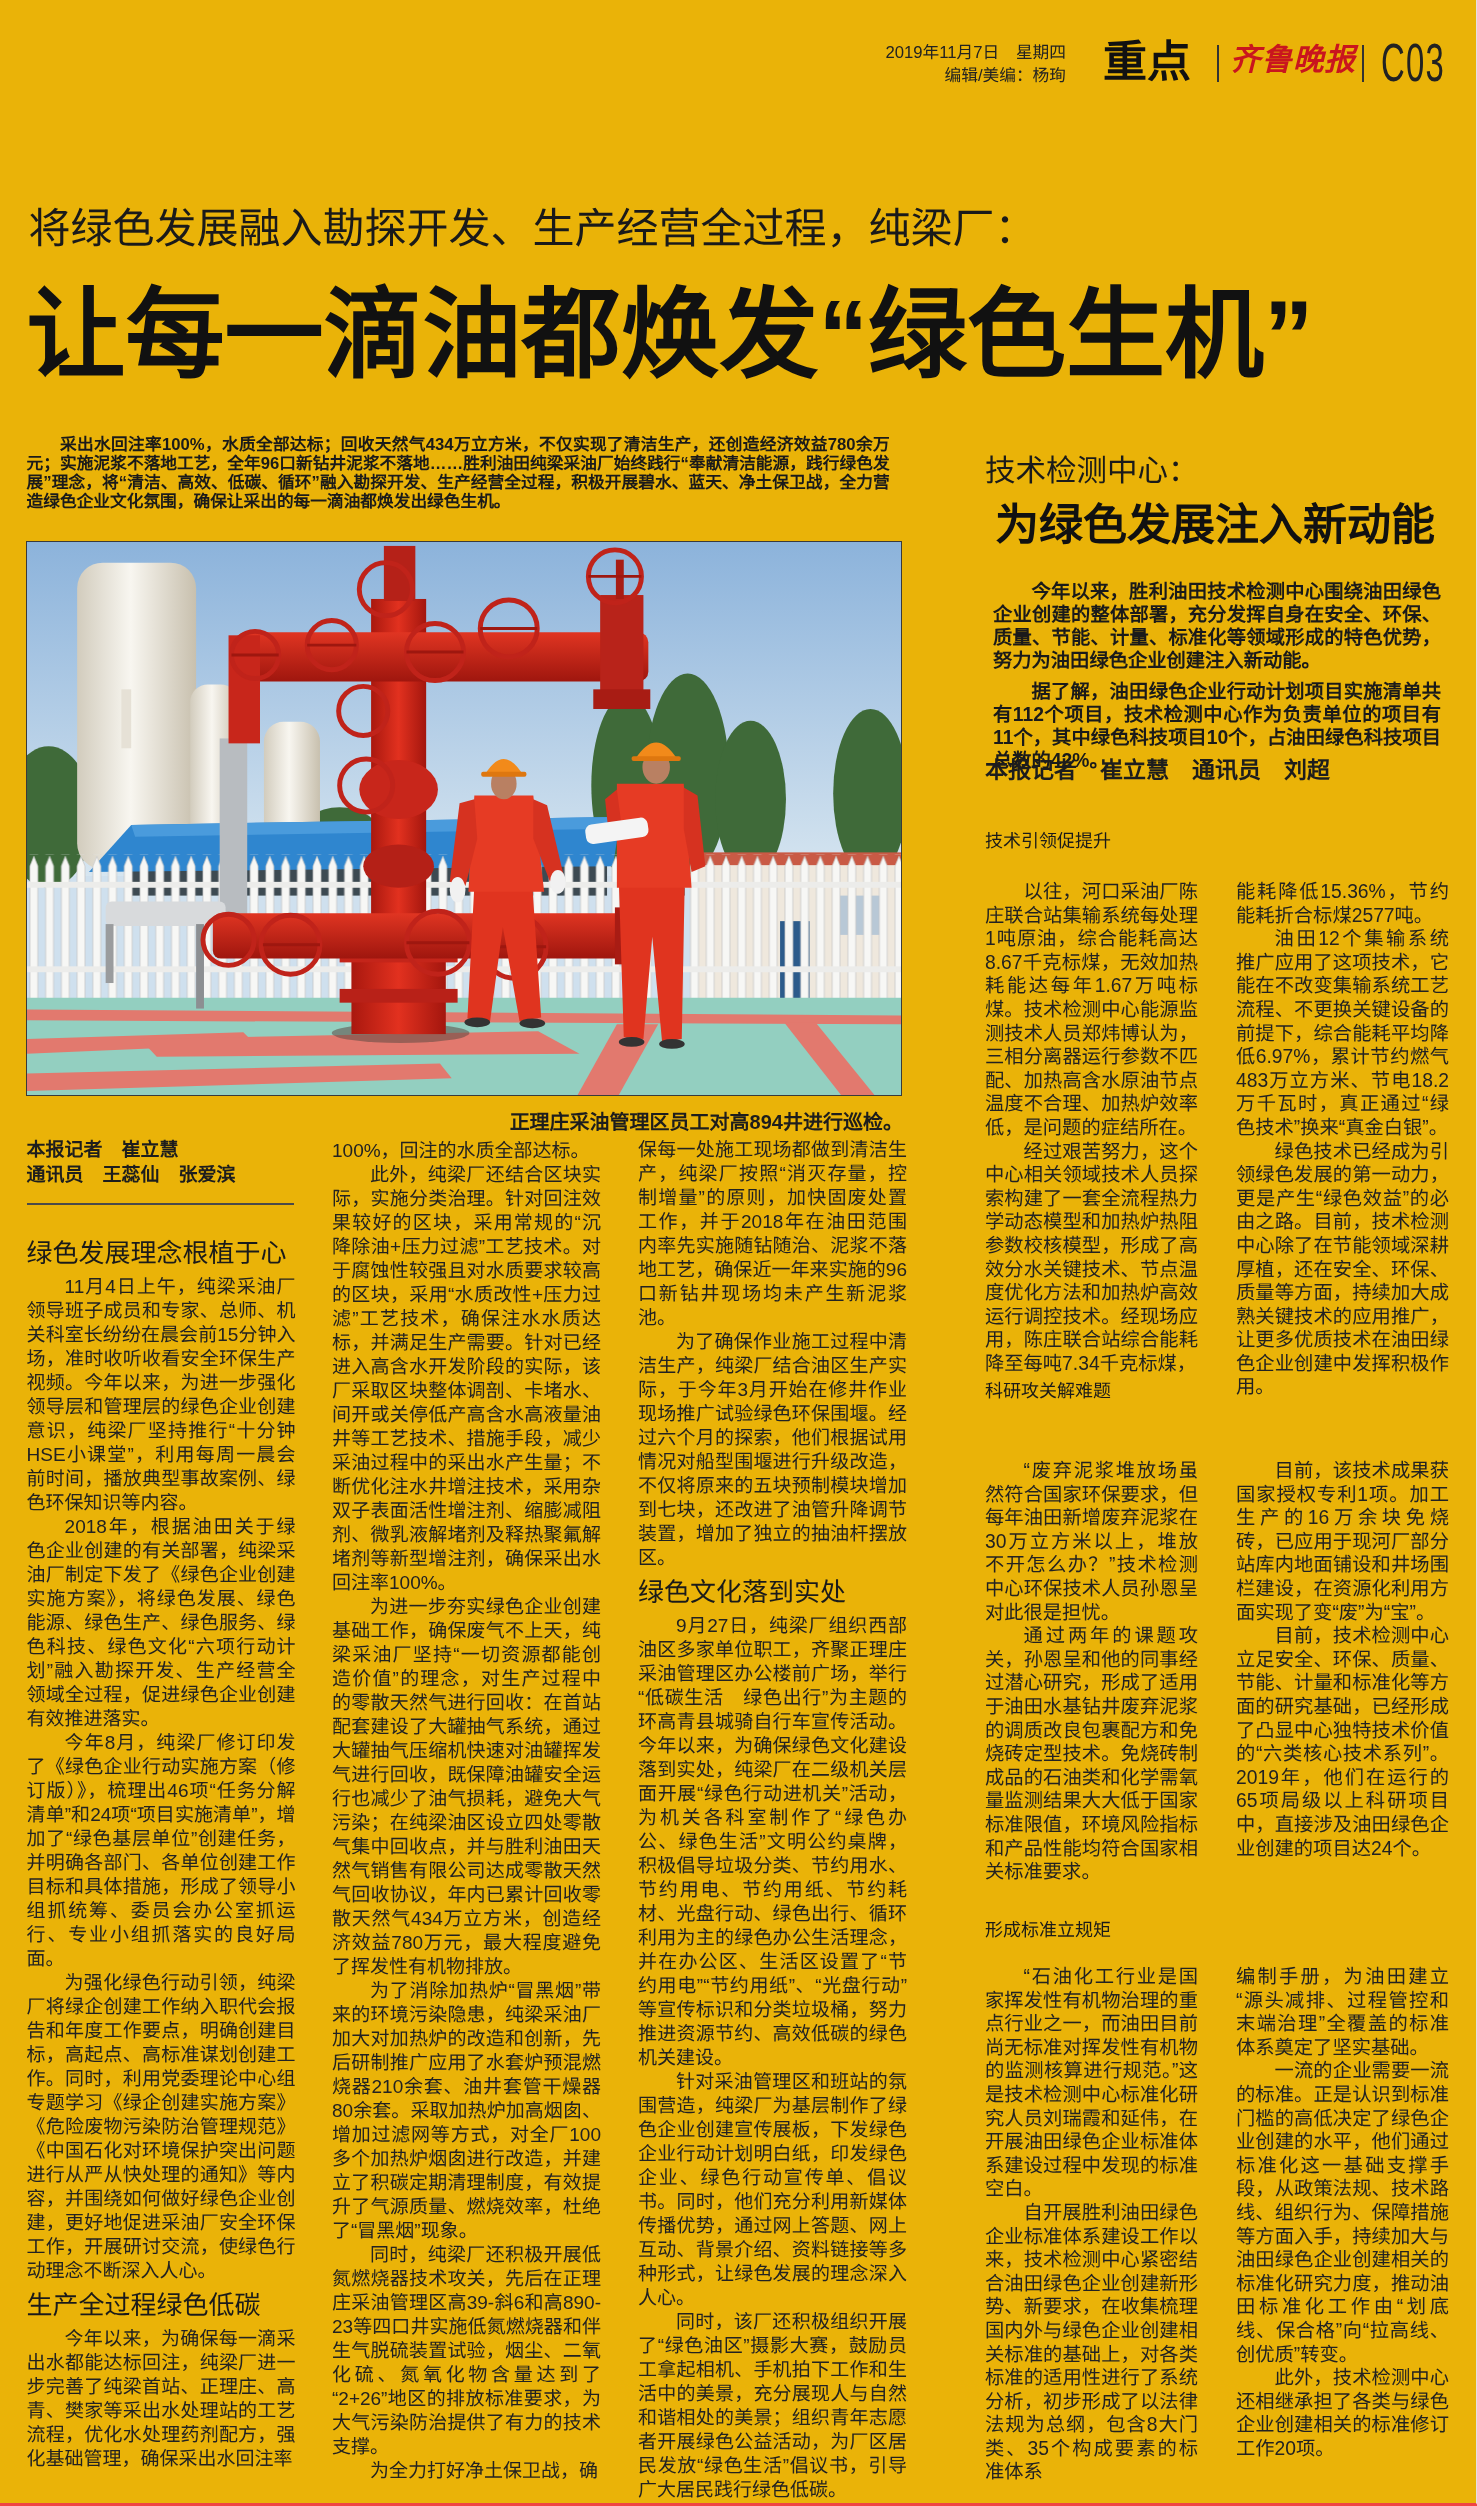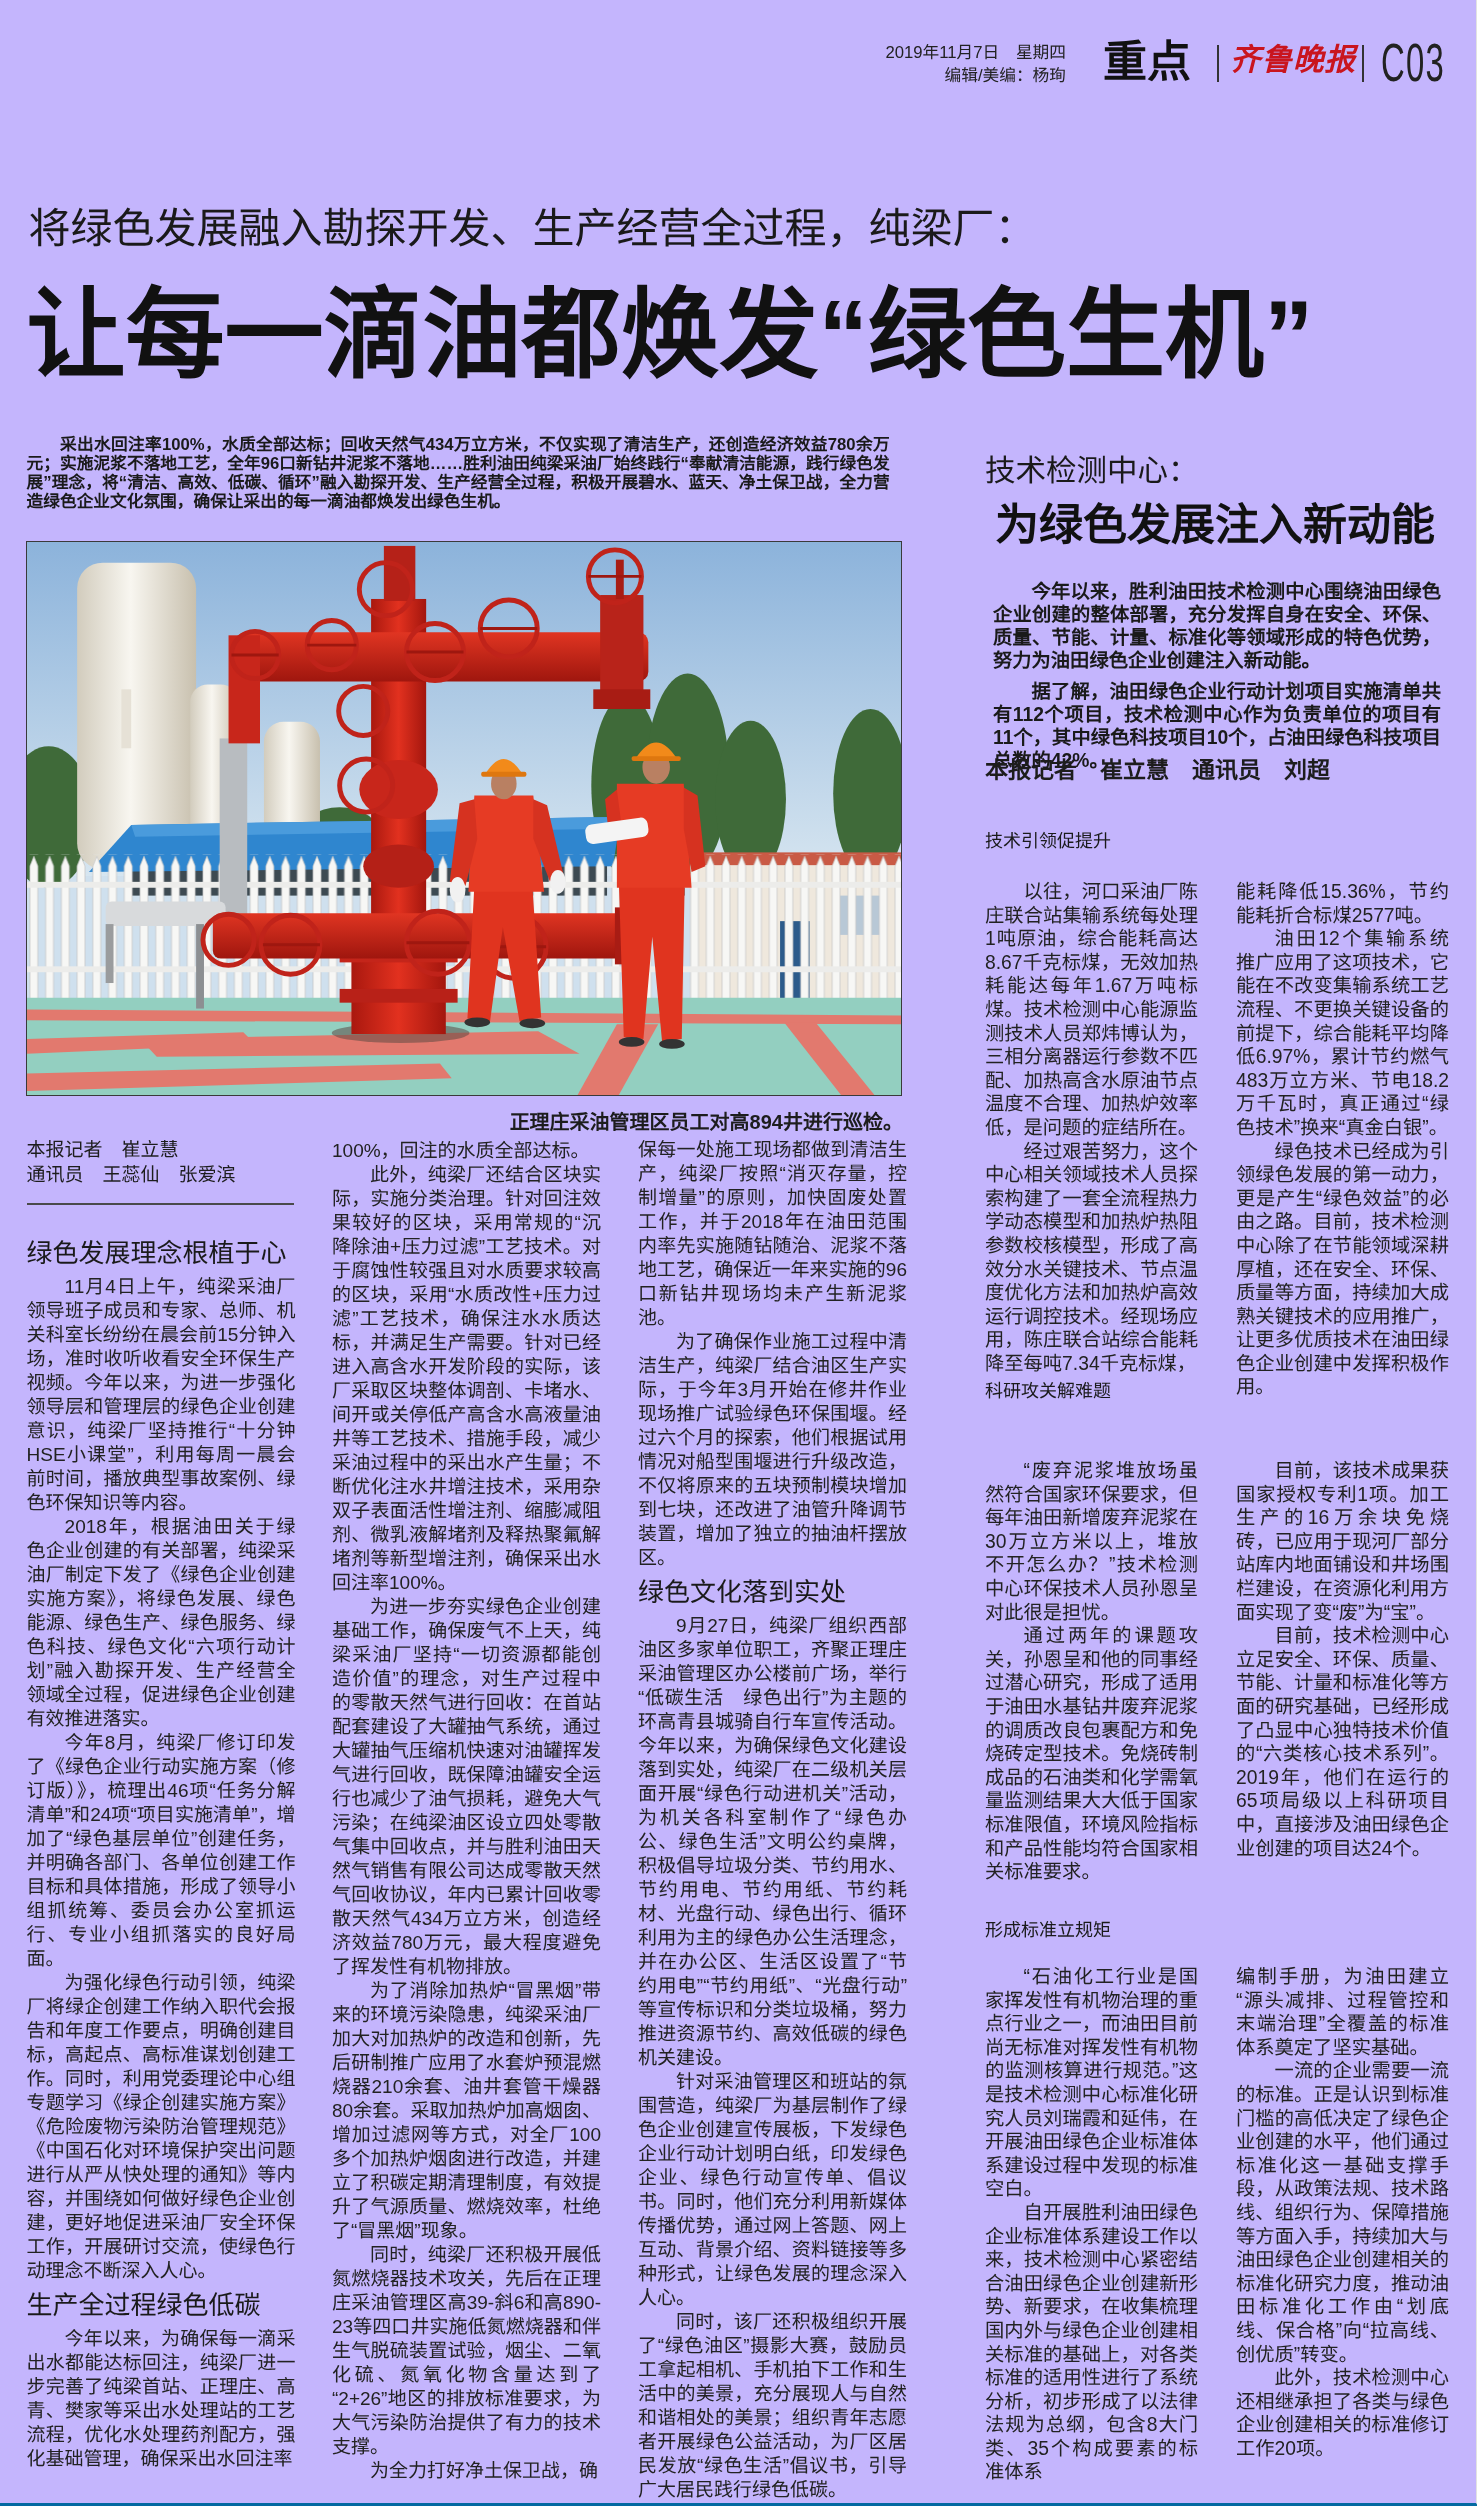--- a/index.html
+++ b/index.html
@@ -1,20 +1,20 @@
 <!DOCTYPE html>
 <html lang="zh-CN" style="--masthead: #c9151e;"><head>
 <meta charset="utf-8">
 <style>
   :root { --masthead: #c9151e; --ink: #1d1d1d; }
   html, body { margin: 0; padding: 0; background: #ffffff; }
   body { width: 1478px; height: 2506px; overflow: hidden; }
-  .page { position: relative; width: 1478px; height: 2506px; background: #c4b5fd; overflow: hidden;
+  .page { position: relative; width: 1478px; height: 2506px; background: #eab308; overflow: hidden;
           font-family: "Liberation Sans", "DejaVu Sans", sans-serif; color: var(--ink);
-          box-sizing: border-box; border-right: 2px solid #e2e2e2; border-bottom: 3px solid #0369a1; }
+          box-sizing: border-box; border-right: 2px solid #e2e2e2; border-bottom: 3px solid #ef4444; }
   .abs { position: absolute; }
 
   
   .hdr-meta { right: 410px; top: 42px; text-align: right; font-size: 16.7px; line-height: 22.7px; color: #222; }
   .hdr-section { left: 1103px; top: 37px; font-size: 44px; line-height: 49px; font-weight: bold; color: #111; }
   .hdr-bar { width: 2px; height: 37px; background: #333; top: 45px; }
   .hdr-mast { left: 1230px; top: 40px; font-family: "DejaVu Serif", serif; font-style: italic; font-size: 30.5px;
               line-height: 39px; letter-spacing: 1px; color: var(--masthead); font-weight: bold; }
   .hdr-page { left: 1381px; top: 34px; font-size: 53px; line-height: 57px; font-weight: normal; color: #222;
               transform: scaleX(0.62); transform-origin: left top; letter-spacing: 2px; }
@@ -24,21 +24,21 @@
   .headline { left: 26.6px; top: 280px; font-size: 99px; line-height: 110px; font-weight: 900; white-space: nowrap; color: #111; }
   .lead { left: 26.6px; top: 435px; width: 863px; font-size: 16.7px; line-height: 19px; font-weight: bold;
           text-indent: 2em; text-align: justify; text-justify: inter-character; color: #1a1a1a; }
 
   
   .photo { left: 25.6px; top: 541px; width: 874px; height: 553px; border: 1px solid #3a3a3a; overflow: hidden; background: #cfe0ee; }
   .photo svg { display: block; width: 874px; height: 553px; }
   .caption { right: 573px; top: 1110px; font-size: 20px; line-height: 25.6px; font-weight: bold; white-space: nowrap; }
 
   
-  .byline { left: 26.6px; top: 1138px; font-size: 19px; line-height: 24.6px; font-weight: normal; white-space: pre; }
+  .byline { left: 26.6px; top: 1138px; font-size: 19px; line-height: 24.6px; font-weight: bold; white-space: pre; }
   .rule { left: 26.6px; top: 1203px; width: 267px; height: 2px; background: #4a4a4a; }
 
   
   .col { font-size: 19px; line-height: 24px; color: #222; text-align: justify; text-justify: inter-character; }
   .col p { margin: 0; text-indent: 2em; }
   .col p.cont { text-indent: 0; }
   .col-h { margin: 0; height: 44px; line-height: 44px; font-size: 26px; font-weight: 500; color: #1a1a1a;
            text-indent: 0; white-space: nowrap; }
   .c0 { left: 26.6px; top: 1231px; width: 269px; }
   .c1 { left: 332px; top: 1139px; width: 269px; }

